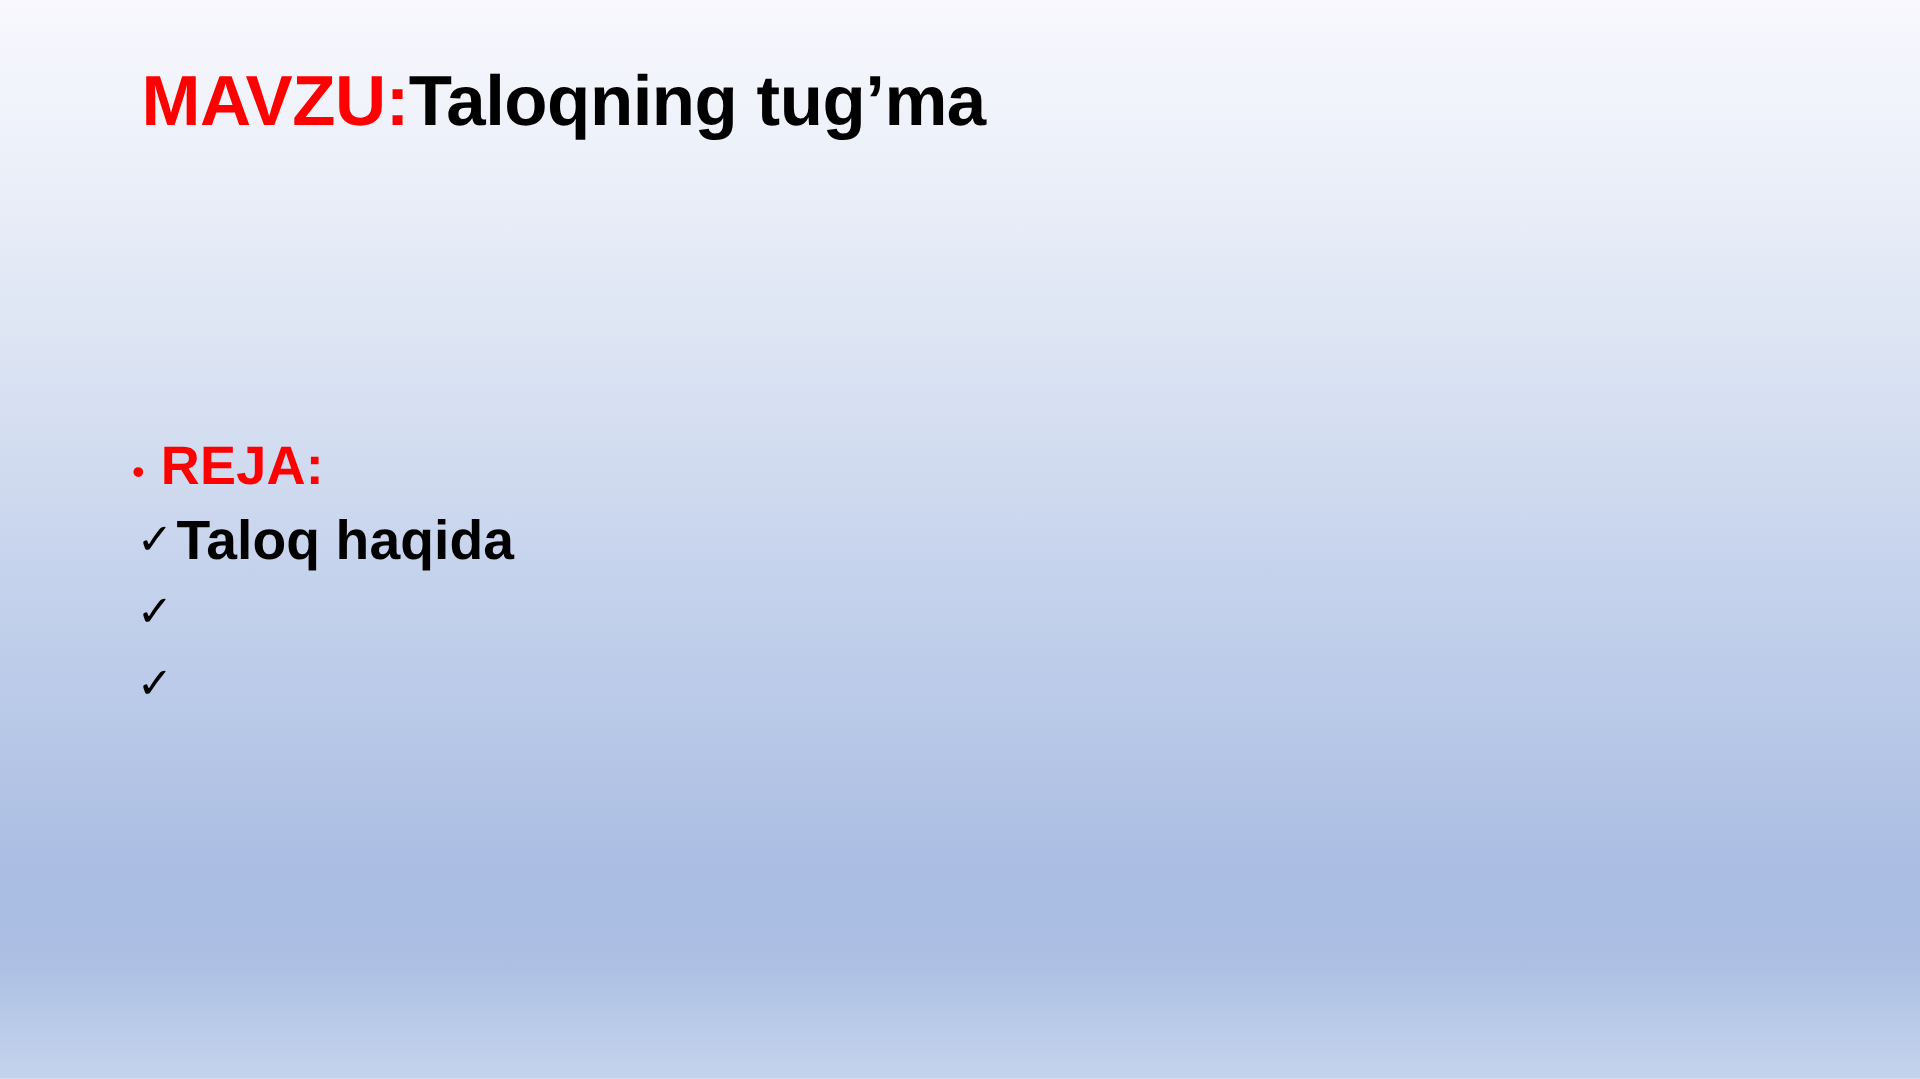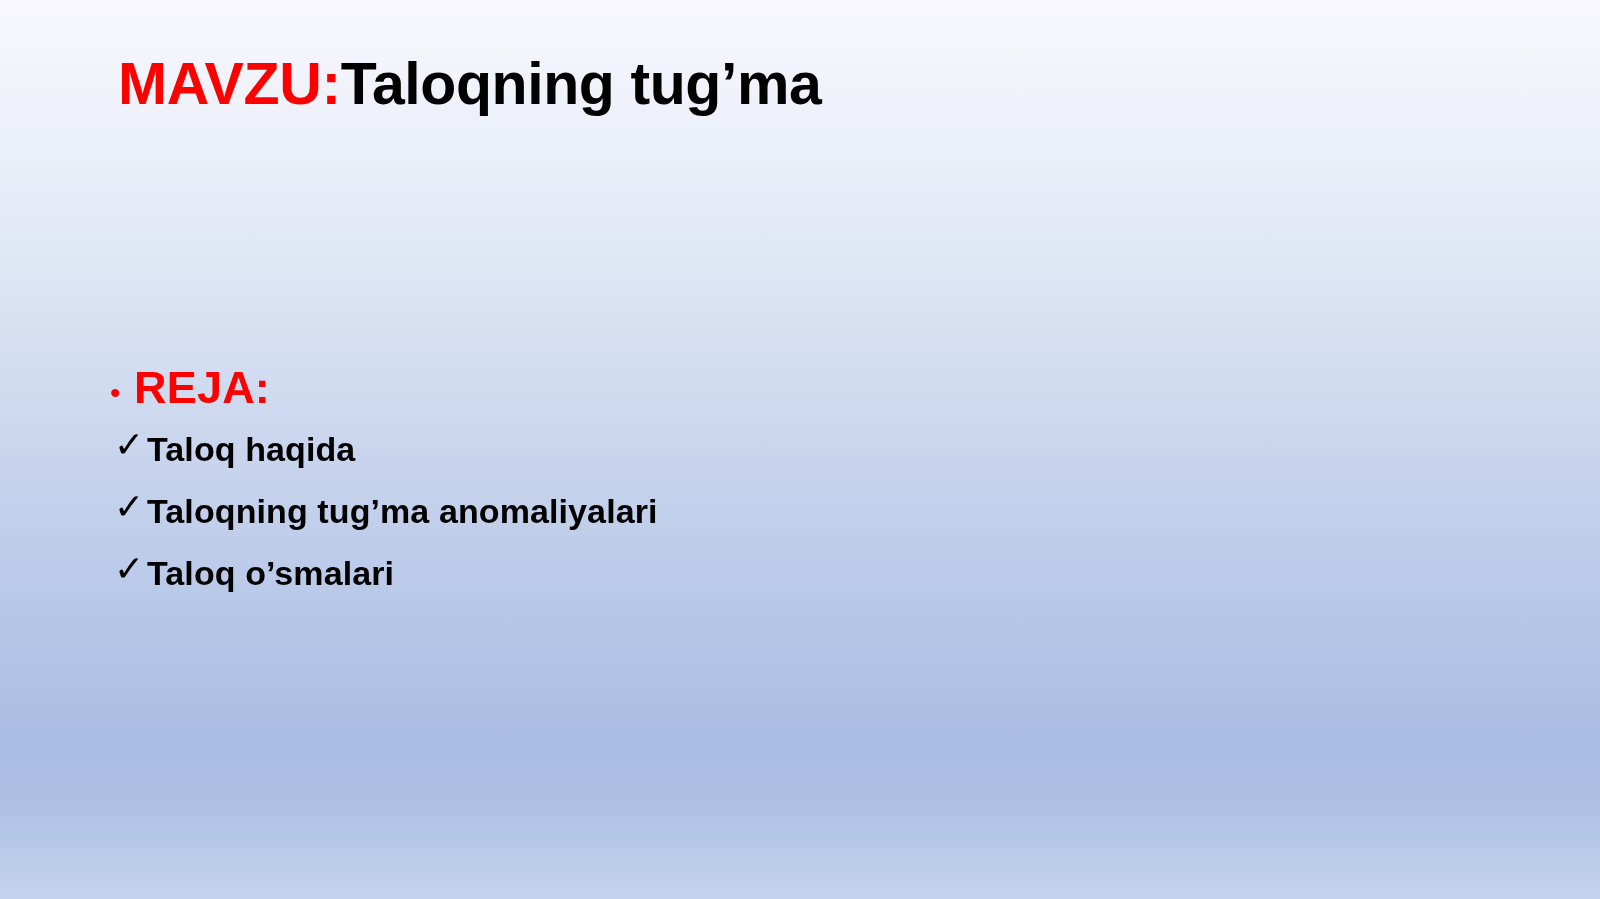--- a/index.html
+++ b/index.html
@@ -108,21 +108,21 @@
     font-weight: normal;
     position: relative;
     top: -4px;
     padding-left: 10px;
     box-sizing: border-box;
   }
 
   .check-text {
     color: #000000;
     font-weight: bold;
-    font-size: 34px;
+    font-size: 46px;
     line-height: 42px;
     letter-spacing: 0.1px;
     white-space: nowrap;
   }
 </style>
 </head>
 <body>
 
 <div class="slide">
 
@@ -137,23 +137,21 @@
       <span class="reja-label">REJA:</span>
     </div>
 
     <div class="check-row">
       <span class="check-mark">✓</span>
       <span class="check-text">Taloq haqida</span>
     </div>
 
     <div class="check-row">
       <span class="check-mark">✓</span>
-      <span class="check-text">Taloqning tug’ma anomaliyalari</span>
     </div>
 
     <div class="check-row">
       <span class="check-mark">✓</span>
-      <span class="check-text">Taloq o’smalari</span>
     </div>
 
   </div>
 
 </div>
 
 </body></html>

